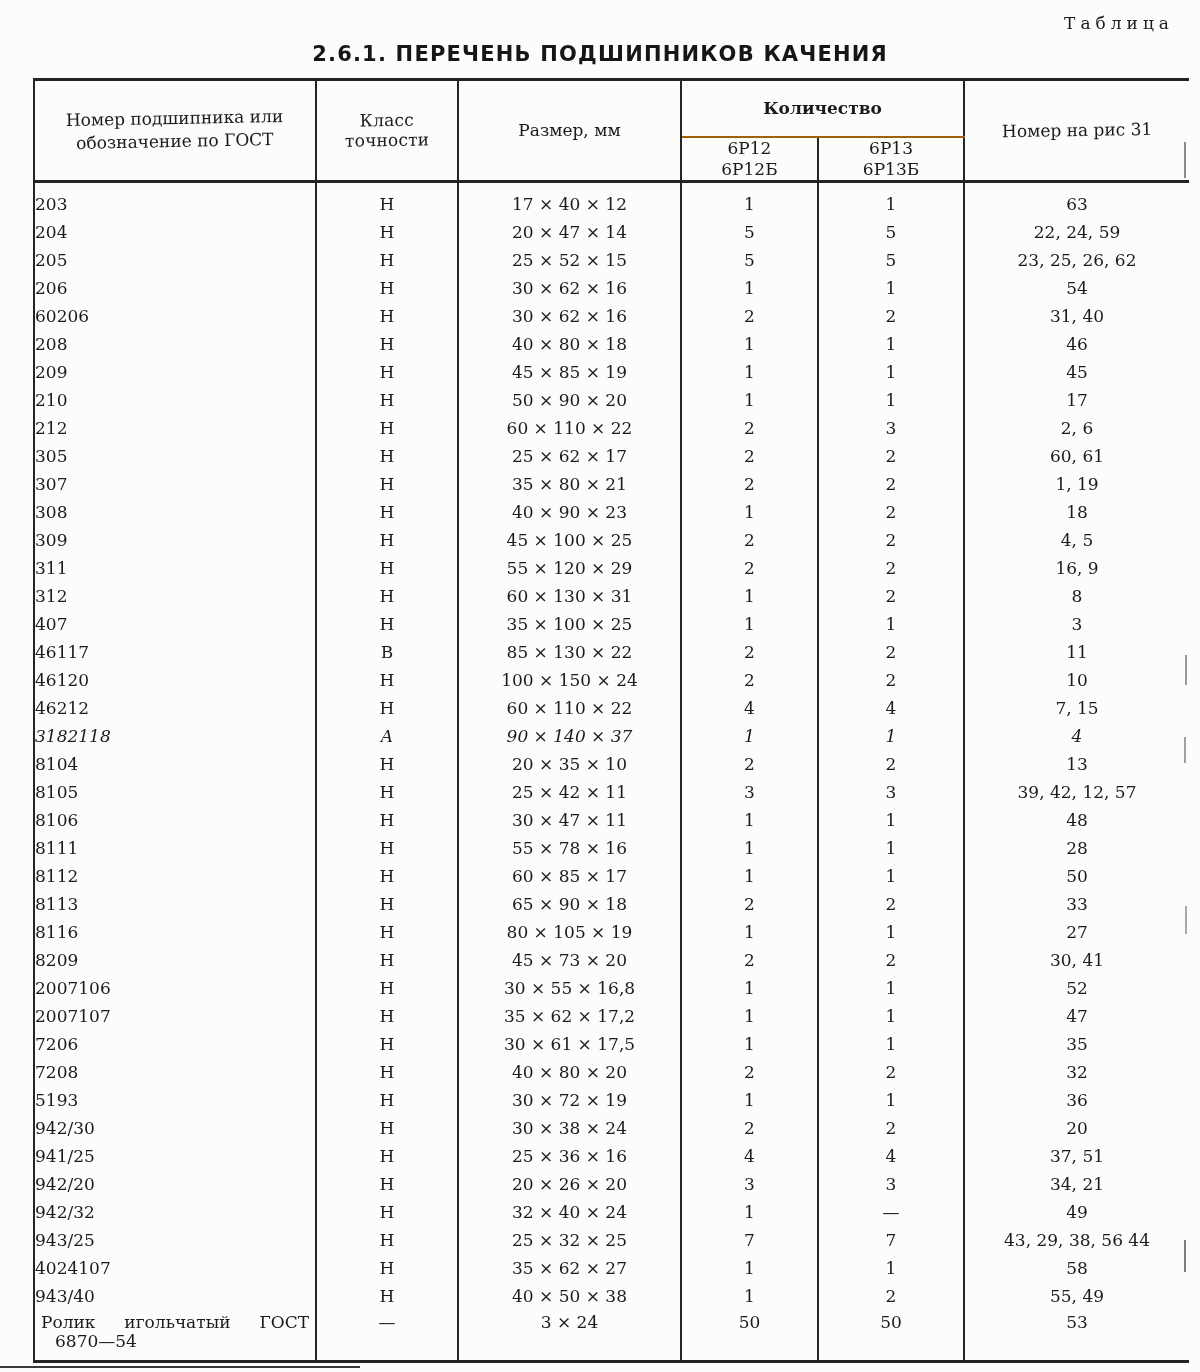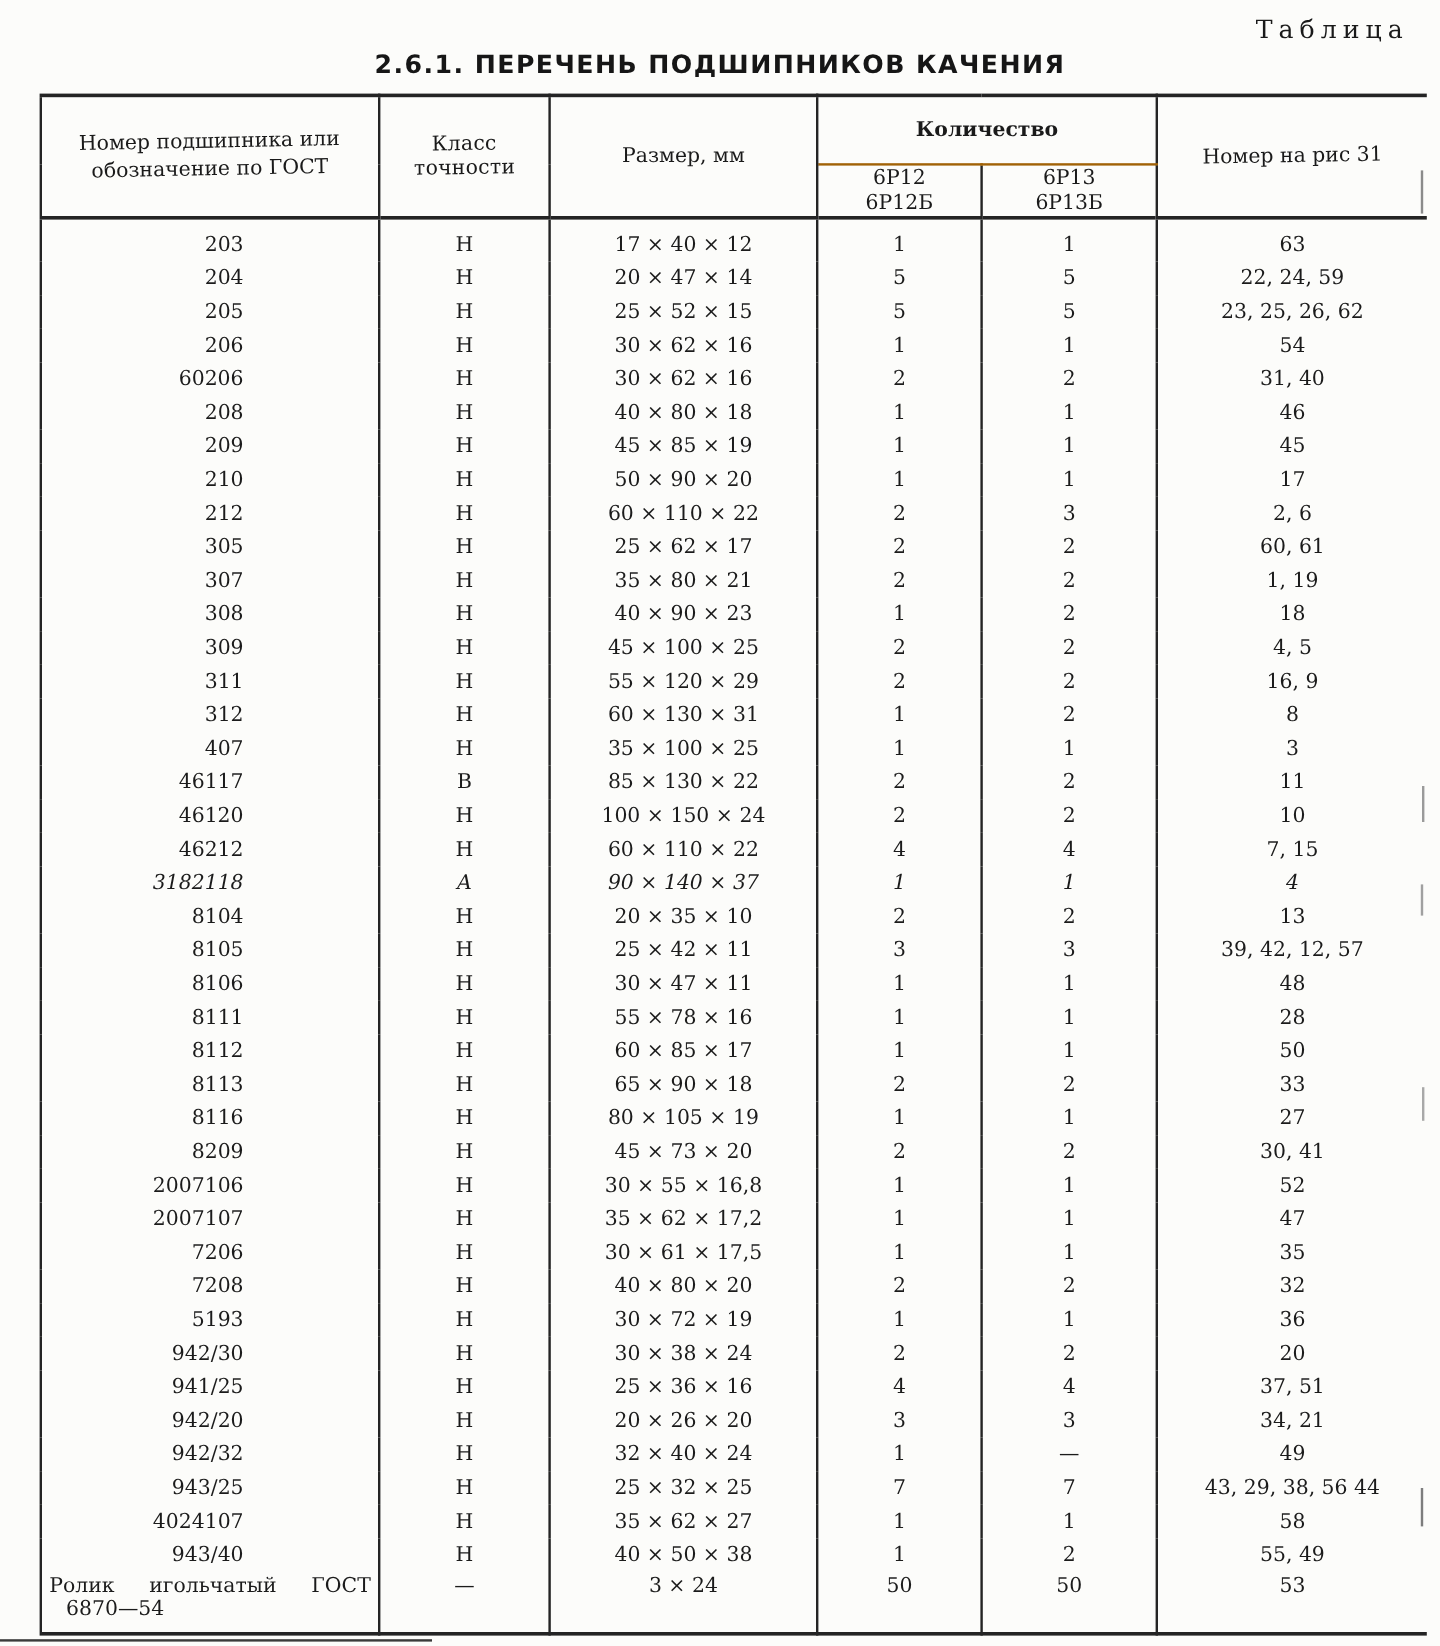--- a/index.html
+++ b/index.html
@@ -6,21 +6,21 @@
   html,body { width:1200px; height:1372px; }
   body {
     background:#fcfcfa;
     font-family:"DejaVu Serif", serif;
     color:#1c1c1c;
     position:relative;
     overflow:hidden;
   }
   .corner-label {
     position:absolute; top:13px; right:26px;
-    font-size:21px; letter-spacing:5px;
+    font-size:17px; letter-spacing:5px;
     color:#1a1a1a;
   }
   .doc-title {
     position:absolute; top:42px; left:0; width:1200px;
     text-align:center;
     font-family:"DejaVu Sans", sans-serif;
     font-weight:bold; font-size:21px; letter-spacing:1.2px;
     color:#161616;
   }
   table.main-table {
@@ -48,21 +48,21 @@
   th.h-cls { letter-spacing:0.2px; }
   .subhead { line-height:21px; display:inline-block; }
 
   tbody td {
     height:28px; line-height:28px;
     font-size:17px; text-align:center;
     vertical-align:middle;
     color:#1b1b1b;
     white-space:nowrap;
   }
-  tbody td.td-num { text-align:right; padding-right:112px; }
+  tbody td.td-num { text-align:left; padding-right:112px; }
   tbody td.td-num, tbody td.td-cls, tbody td.td-size,
   tbody td.td-q12, tbody td.td-q13 { border-right:2px solid #242424; }
   tbody tr:first-child td { padding-top:7px; }
   tr.italic-row td { font-style:italic;margin-left:44px; }
 
   tr.tall-row td {
     height:auto; line-height:19px;
     vertical-align:top;
     padding-top:3px; padding-bottom:9px;
     white-space:normal;

